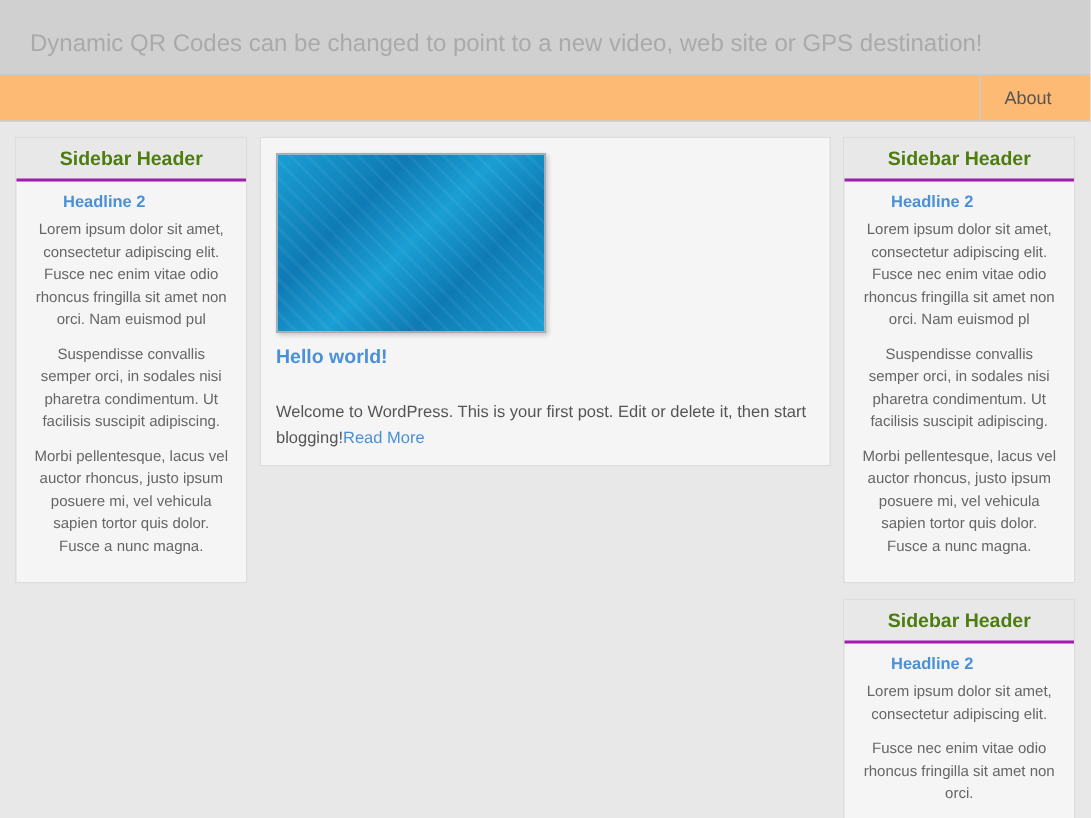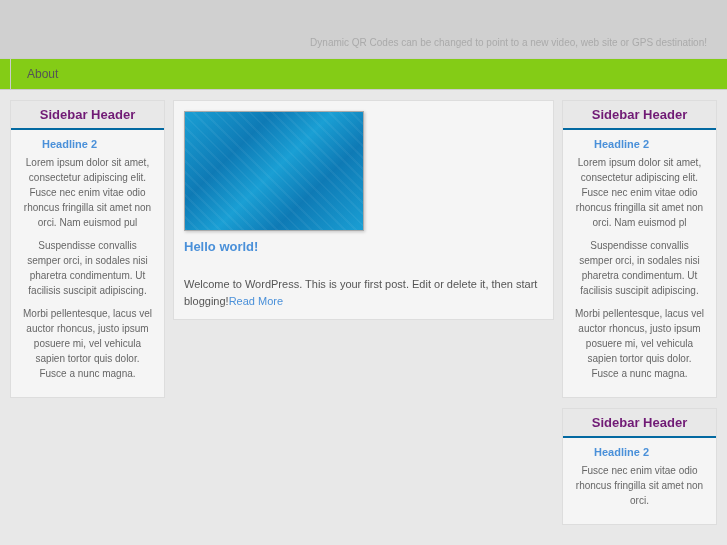--- a/index.html
+++ b/index.html
@@ -17,33 +17,32 @@
     }
     #header h1 {
       font-size: 26px;
       font-weight: bold;
       color: #c8c8c8;
       text-transform: uppercase;
       letter-spacing: 2px;
       text-shadow: 1px 1px 0 #fff;
     }
     #header .subtitle {
-      font-size: 10px;
+      font-size: 16px;
       color: #aaa;
-      margin-top: 19px;
-      text-align: right;
+      margin-top: 3px;
     }
 
     
     #navbar {
-      background: #84cc16;
+      background: #fdba74;
       border-top: 1px solid #ccc;
       border-bottom: 1px solid #ccc;
       display: flex;
-      justify-content: flex-start;
+      justify-content: flex-end;
       padding: 0 10px;
     }
     #navbar .nav-item {
       padding: 8px 16px;
       font-size: 12px;
       color: #555;
       cursor: pointer;
       border-left: 1px solid #ccc;
     }
 
@@ -74,25 +73,25 @@
     }
 
     
     .sidebar-box {
       background: #f5f5f5;
       border: 1px solid #ddd;
       margin-bottom: 10px;
     }
     .sidebar-box .sidebar-header {
       background: #e8e8e8;
-      border-bottom: 2px solid #0369a1;
+      border-bottom: 2px solid #a21caf;
       padding: 6px 10px;
       font-size: 13px;
       font-weight: bold;
-      color: #701a75;
+      color: #4d7c0f;
       text-align: center;
     }
     .sidebar-box .sidebar-body {
       padding: 8px 10px;
     }
     .sidebar-box .headline {
       color: #4a90d9;
       font-size: 11px;
       font-weight: bold;
       margin-bottom: 5px;
@@ -197,18 +196,19 @@
         <div class="headline">Headline 2</div>
         <div class="body-text">Lorem ipsum dolor sit amet, consectetur adipiscing elit. Fusce nec enim vitae odio rhoncus fringilla sit amet non orci. Nam euismod pl</div>
         <div class="body-text">Suspendisse convallis semper orci, in sodales nisi pharetra condimentum. Ut facilisis suscipit adipiscing.</div>
         <div class="body-text">Morbi pellentesque, lacus vel auctor rhoncus, justo ipsum posuere mi, vel vehicula sapien tortor quis dolor. Fusce a nunc magna.</div>
       </div>
     </div>
     <div class="sidebar-box">
       <div class="sidebar-header">Sidebar Header</div>
       <div class="sidebar-body">
         <div class="headline">Headline 2</div>
+        <div class="body-text">Lorem ipsum dolor sit amet, consectetur adipiscing elit.</div>
         <div class="body-text">Fusce nec enim vitae odio rhoncus fringilla sit amet non orci.</div>
       </div>
     </div>
   </div>
 
 </div>
 
 </body></html>

